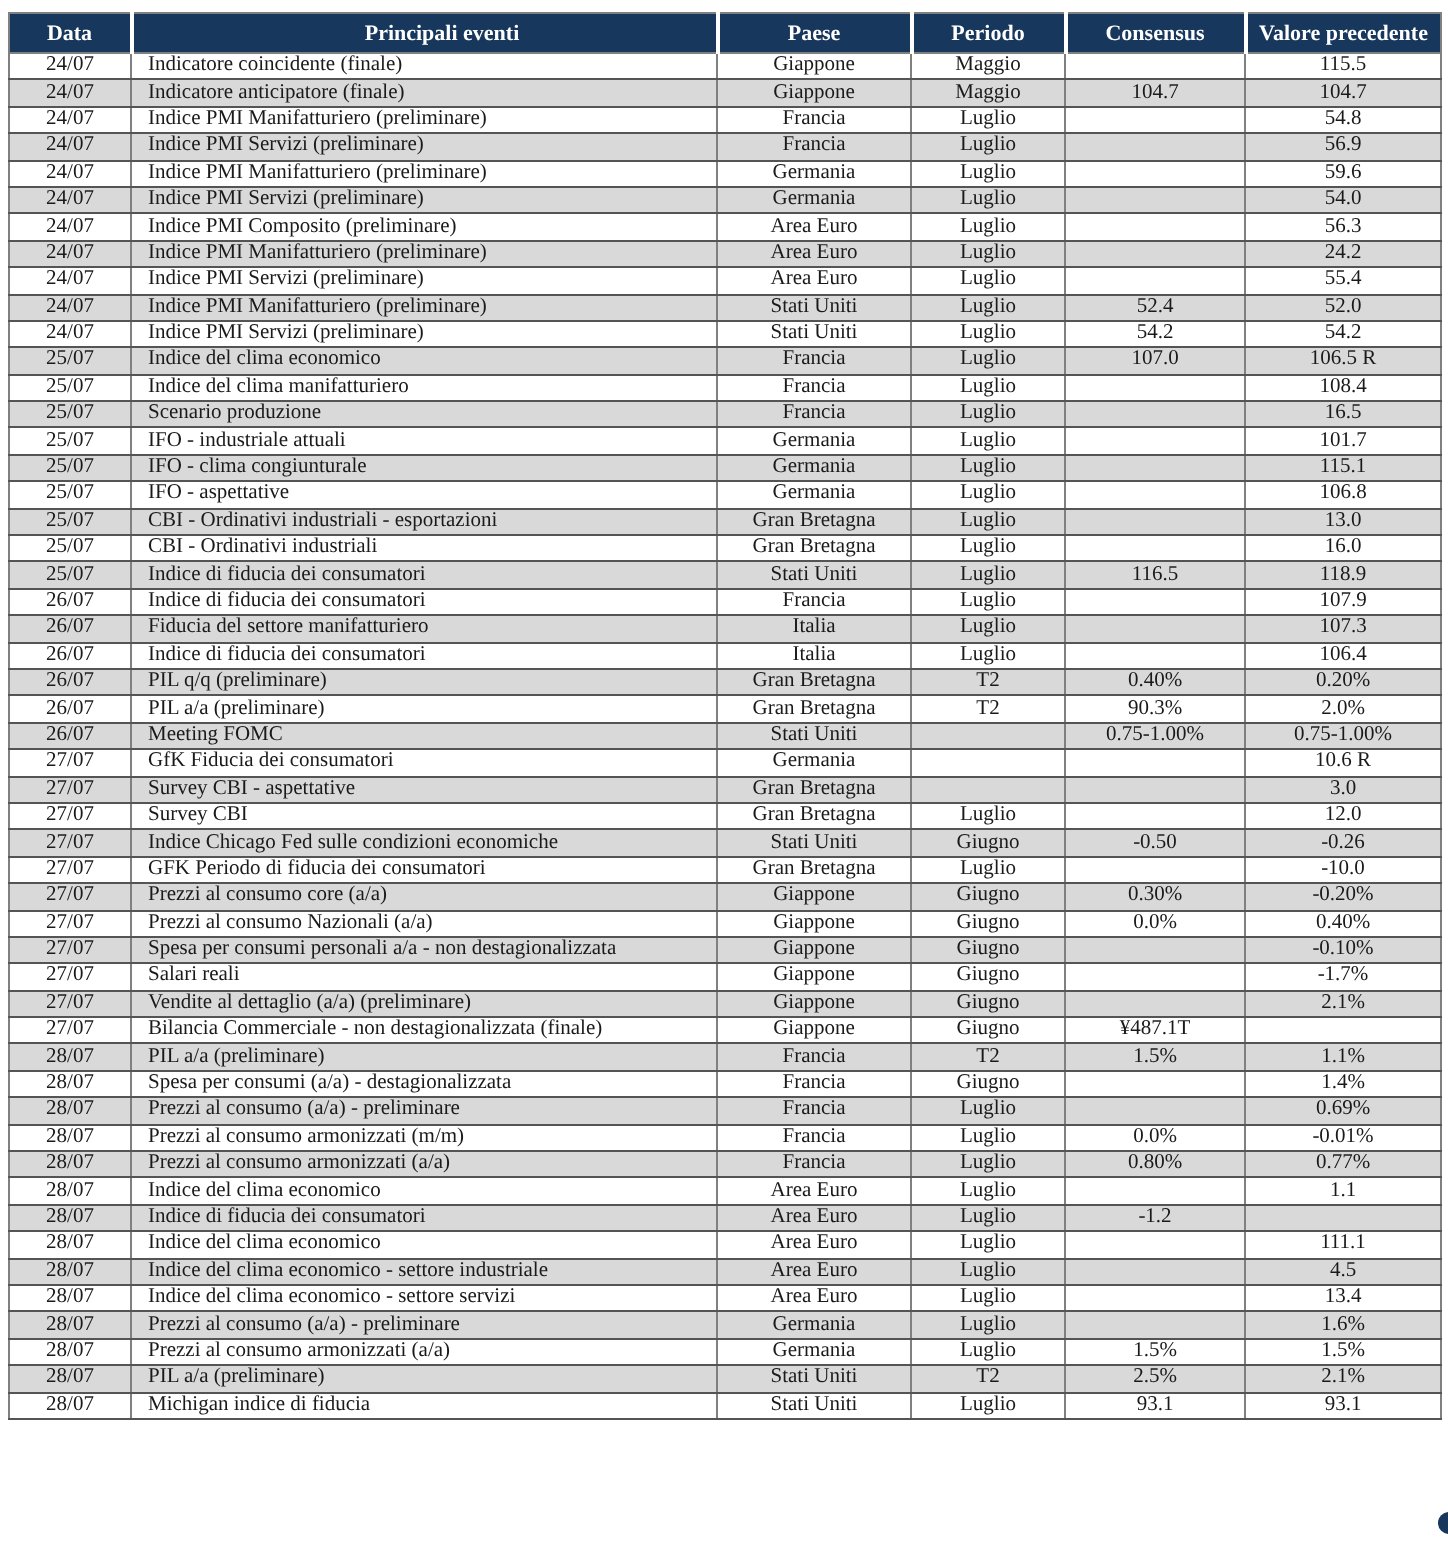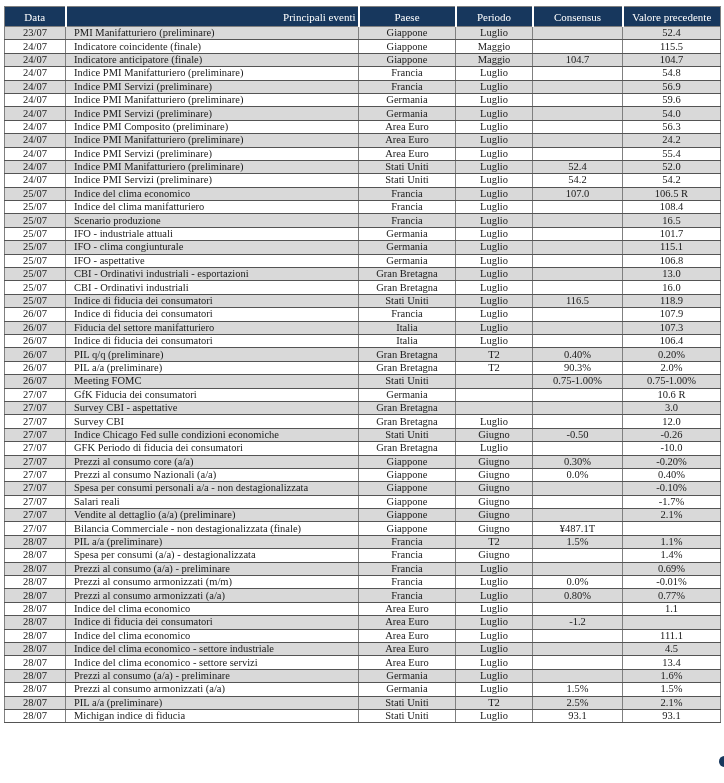--- a/index.html
+++ b/index.html
@@ -27,32 +27,32 @@
   }
   table {
     width: 100%;
     border-collapse: collapse;
     table-layout: fixed;
     border: 1px solid var(--border-v);
   }
   thead th {
     background: var(--header-bg);
     color: var(--header-text);
-    font-weight: normal;
+    font-weight: bold;
     font-size: 11px;
     height: 20px;
     padding: 0 2px;
     text-align: center;
     border-right: 2px solid #FFFFFF;
     border-bottom: 1px solid var(--border-v);
     white-space: nowrap;
     overflow: hidden;
   }
   thead th:last-child { border-right: none; }
-  thead th.col-evento { text-align: right; padding-left: 20px; }
+  thead th.col-evento { text-align: center; padding-left: 20px; }
   tbody td {
     height: 13.4px;
     font-size: 10.5px;
     line-height: 12px;
     color: var(--text);
     padding: 0 2px;
     text-align: center;
     border-bottom: 1px solid var(--border-h);
     border-right: 1px solid var(--border-v);
     white-space: nowrap;
@@ -88,28 +88,20 @@
       <tr>
         <th class="col-data">Data</th>
         <th class="col-evento">Principali eventi</th>
         <th class="col-paese">Paese</th>
         <th class="col-periodo">Periodo</th>
         <th class="col-consensus">Consensus</th>
         <th class="col-valore">Valore precedente</th>
       </tr>
     </thead>
     <tbody>
-        <tr class="odd">
-          <td class="col-data">23/07</td>
-          <td class="col-evento">PMI Manifatturiero (preliminare)</td>
-          <td class="col-paese">Giappone</td>
-          <td class="col-periodo">Luglio</td>
-          <td class="col-consensus"></td>
-          <td class="col-valore_precedente">52.4</td>
-        </tr>
         <tr class="even">
           <td class="col-data">24/07</td>
           <td class="col-evento">Indicatore coincidente (finale)</td>
           <td class="col-paese">Giappone</td>
           <td class="col-periodo">Maggio</td>
           <td class="col-consensus"></td>
           <td class="col-valore_precedente">115.5</td>
         </tr>
         <tr class="odd">
           <td class="col-data">24/07</td>

